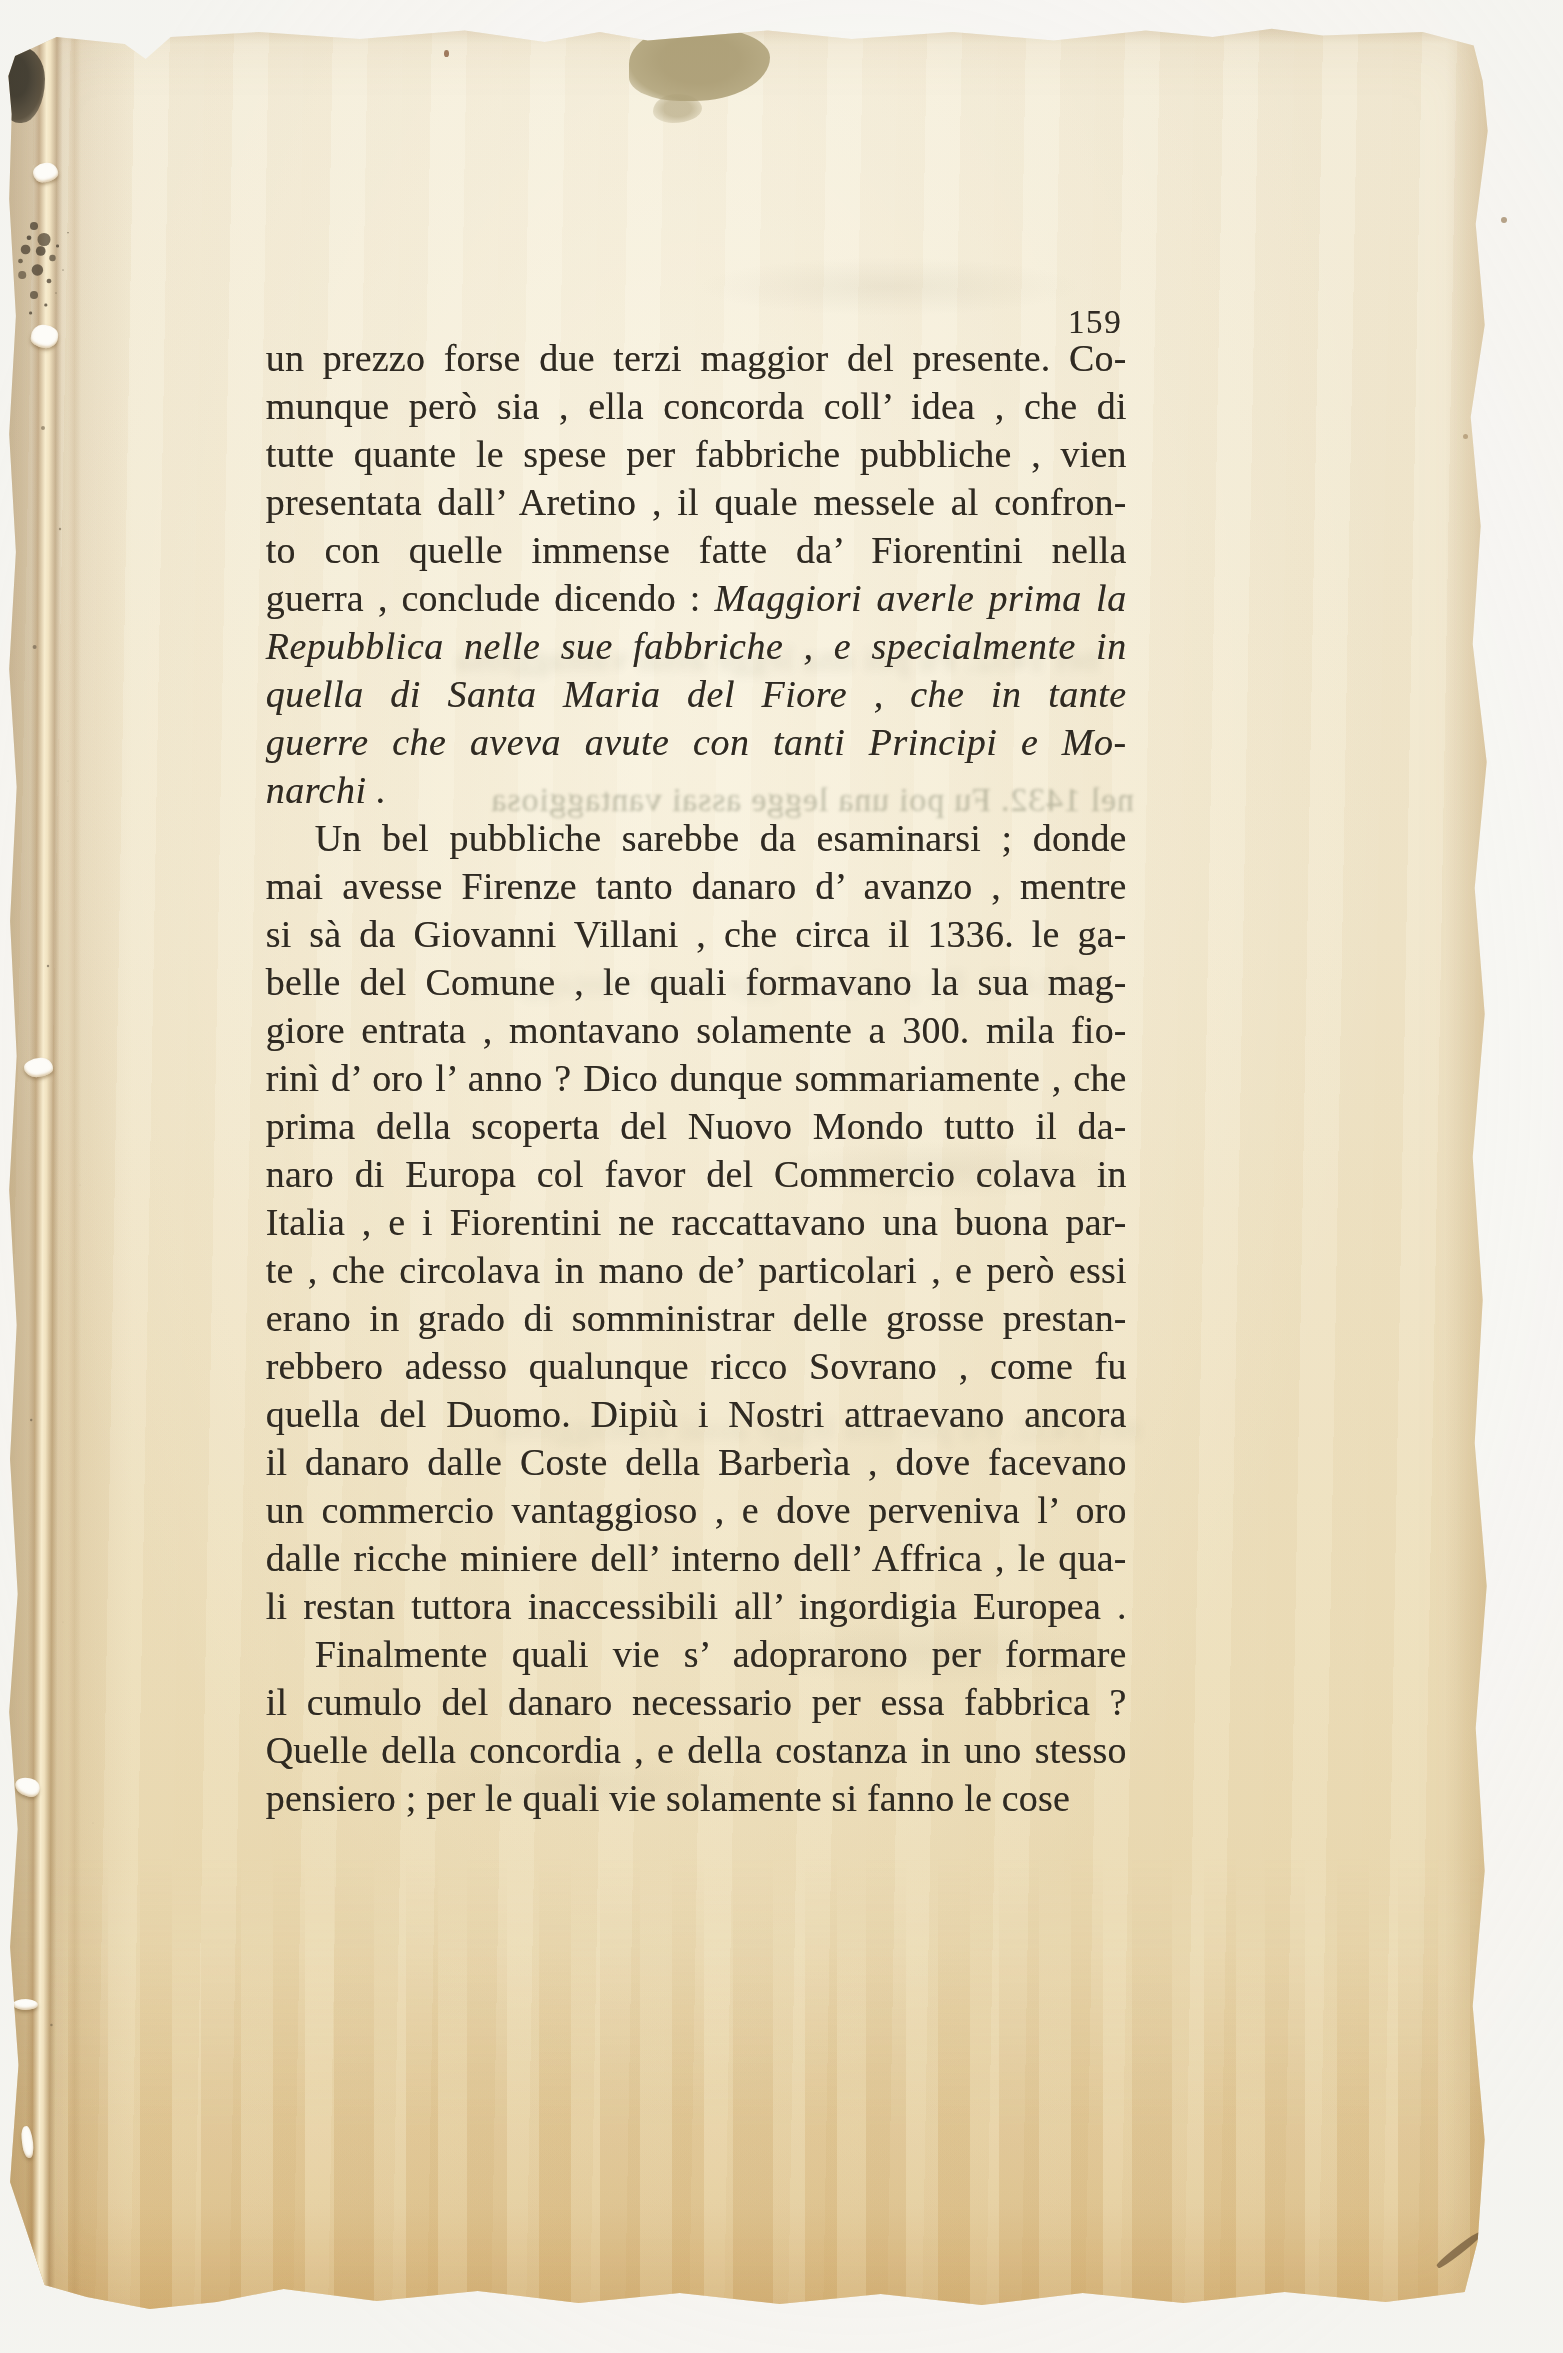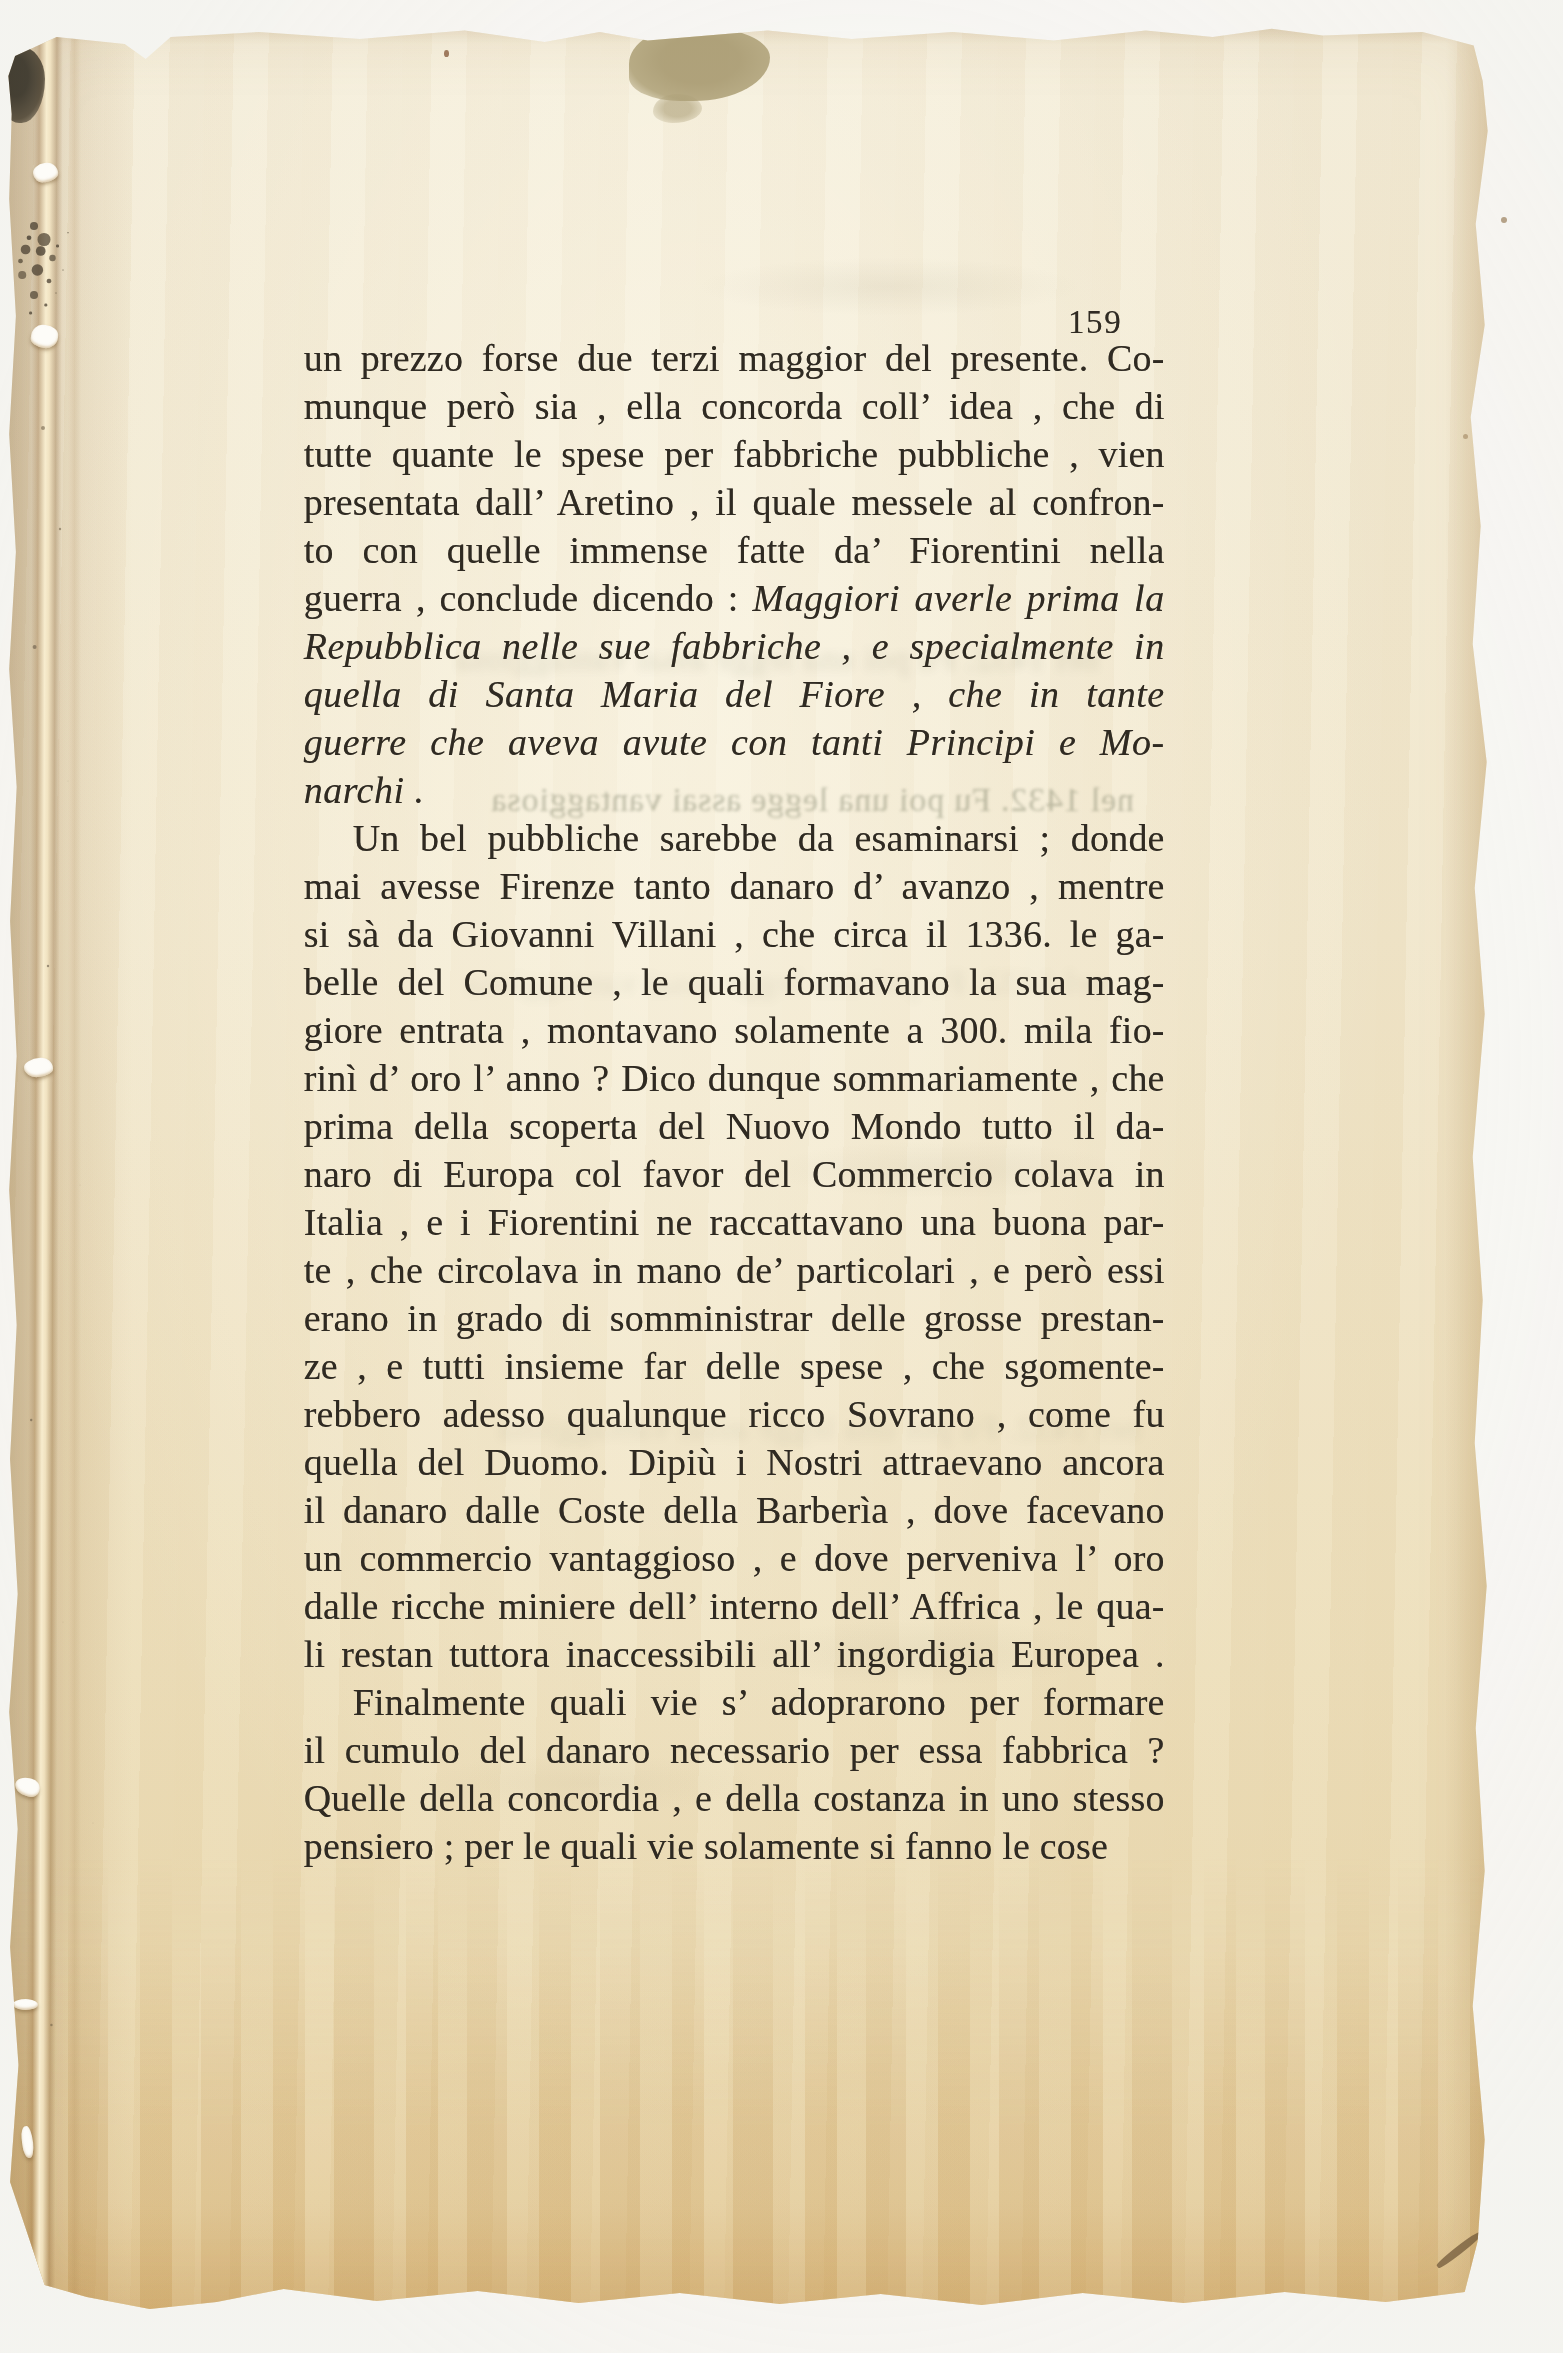--- a/index.html
+++ b/index.html
@@ -50,21 +50,20 @@
   }
   .crease2{
     position:absolute;left:61px;top:0;width:13.5px;height:100%;
     background:linear-gradient(to right, rgba(0,0,0,0), rgba(160,120,66,0.14) 50%, rgba(0,0,0,0));
   }
   .textblock{
     position:absolute;left:259px;top:312px;width:861px;
     color:#2f2a22;font-size:38px;line-height:48px;
     text-shadow:0 0 0.6px rgba(47,42,34,0.55);
     letter-spacing:0.2px;
-    margin-left:38px;
   }
   .line{text-align:justify;text-align-last:justify;white-space:normal;height:48px;overflow:visible;}
   .line.indent{padding-left:49px;}
   .line.para-end{text-align-last:left;}
   .it{font-style:italic;letter-spacing:0.5px;}
   .pagenum{
     position:absolute;left:1034px;top:282px;width:109px;text-align:center;
     color:#2f2a22;font-size:33px;letter-spacing:1.7px;
     text-shadow:0 0 0.6px rgba(47,42,34,0.5);
   }
@@ -163,21 +162,20 @@
       <div class="line"><span>mai avesse Firenze tanto danaro d’ avanzo , mentre</span></div>
       <div class="line"><span>si sà da Giovanni Villani , che circa il 1336. le ga-</span></div>
       <div class="line"><span>belle del Comune , le quali formavano la sua mag-</span></div>
       <div class="line"><span>giore entrata , montavano solamente a 300. mila fio-</span></div>
       <div class="line"><span>rinì d’ oro l’ anno ? Dico dunque sommariamente , che</span></div>
       <div class="line"><span>prima della scoperta del Nuovo Mondo tutto il da-</span></div>
       <div class="line"><span>naro di Europa col favor del Commercio colava in</span></div>
       <div class="line"><span>Italia , e i Fiorentini ne raccattavano una buona par-</span></div>
       <div class="line"><span>te , che circolava in mano de’ particolari , e però essi</span></div>
       <div class="line"><span>erano in grado di somministrar delle grosse prestan-</span></div>
-      <div class="line"><span>ze , e tutti insieme far delle spese , che sgomente-</span></div>
       <div class="line"><span>rebbero adesso qualunque ricco Sovrano , come fu</span></div>
       <div class="line"><span>quella del Duomo. Dipiù i Nostri attraevano ancora</span></div>
       <div class="line"><span>il danaro dalle Coste della Barberìa , dove facevano</span></div>
       <div class="line"><span>un commercio vantaggioso , e dove perveniva l’ oro</span></div>
       <div class="line"><span>dalle ricche miniere dell’ interno dell’ Affrica , le qua-</span></div>
       <div class="line"><span>li restan tuttora inaccessibili all’ ingordigia Europea .</span></div>
       <div class="line indent"><span>Finalmente quali vie s’ adoprarono per formare</span></div>
       <div class="line"><span>il cumulo del danaro necessario per essa fabbrica ?</span></div>
       <div class="line"><span>Quelle della concordia , e della costanza in uno stesso</span></div>
       <div class="line para-end"><span>pensiero ; per le quali vie solamente si fanno le cose</span></div>

